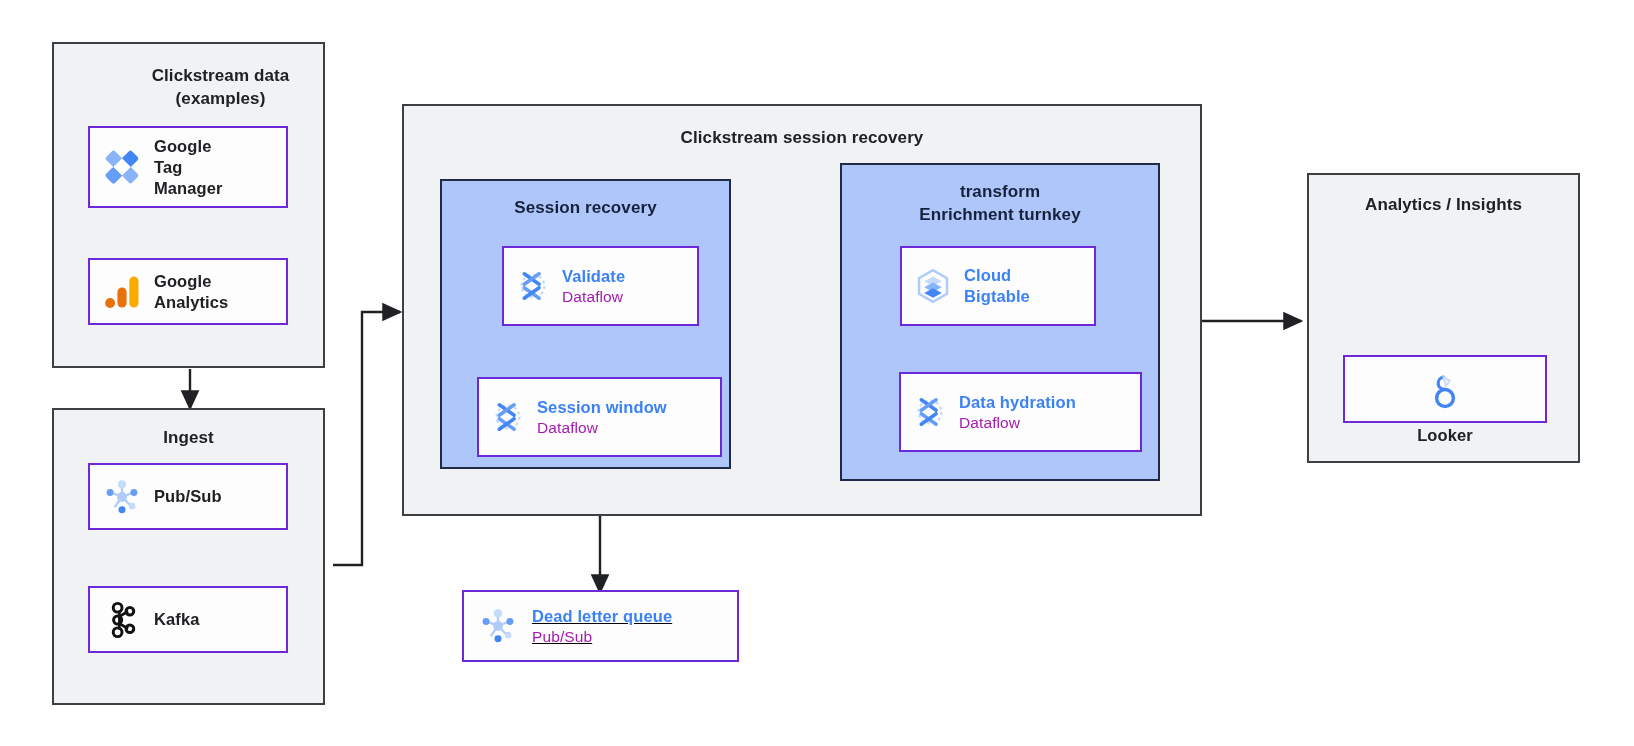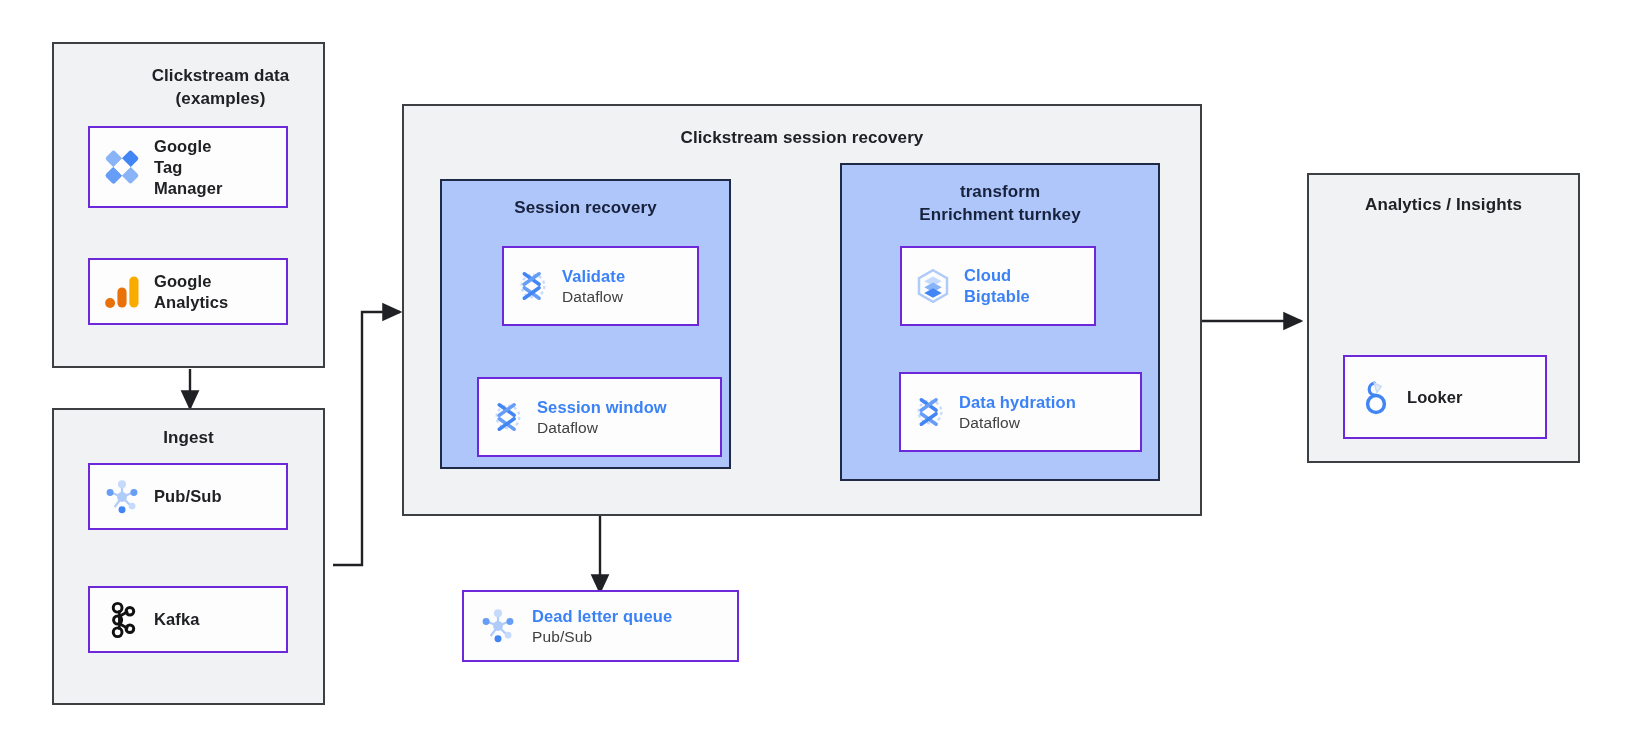--- a/index.html
+++ b/index.html
@@ -13,21 +13,21 @@
         display:flex;align-items:center;}
   .card .ico{flex:0 0 auto;display:flex;align-items:center;justify-content:center;}
   .card .txt{flex:1 1 auto;}
 
   .panel-title{position:absolute;text-align:center;color:#202124;font-weight:700;
                font-size:17px;line-height:23px;letter-spacing:.1px;}
   .group-title{position:absolute;text-align:center;color:#17213c;font-weight:700;
                font-size:17px;line-height:23px;letter-spacing:.1px;}
 
   .lbl-bold{font-weight:700;font-size:16.5px;line-height:21px;color:#3b82f6;letter-spacing:.1px;}
-  .lbl-sub{font-weight:400;font-size:15.5px;line-height:20px;color:#404040;letter-spacing:.1px;}
+  .lbl-sub{font-weight:400;font-size:15.5px;line-height:20px;color:#a21caf;letter-spacing:.1px;}
   .lbl-plain{font-weight:700;font-size:16.5px;line-height:21px;color:#202124;letter-spacing:.1px;}
 
   
   .conn{position:absolute;left:0;top:0;width:1634px;height:746px;overflow:visible;
         pointer-events:none;}
 </style>
 </head>
 <body>
 
 <div id="stage">
@@ -203,21 +203,21 @@
         <path d="M14 26 L31 38" stroke="#669df6" stroke-width="4" stroke-linecap="round" fill="none"></path>
         <path d="M31 26 L14 38" stroke="#4285f4" stroke-width="4" stroke-linecap="round" fill="none"></path>
       </svg>
     </span>
     <span class="txt">
       <div class="lbl-bold">Data hydration</div>
       <div class="lbl-sub">Dataflow</div>
     </span>
   </div>
 
-  <div class="card" style="left:462px;top:590px;width:277px;height:72px;">
+  <div class="card" style="left:462px;top:590px;width:277px;height:72px;text-decoration:underline;">
     <span class="ico" style="width:68px;height:72px;">
       <svg width="44" height="44" viewBox="0 0 48 48" aria-hidden="true">
         <g stroke="#aecbfa" stroke-width="2.4" fill="none">
           <line x1="24" y1="24" x2="24" y2="11"></line>
           <line x1="24" y1="24" x2="12" y2="19"></line>
           <line x1="24" y1="24" x2="36" y2="19"></line>
           <line x1="24" y1="24" x2="16" y2="35"></line>
           <line x1="24" y1="24" x2="33" y2="33"></line>
         </g>
         <circle cx="24" cy="24" r="5.4" fill="#aecbfa"></circle>
@@ -231,21 +231,21 @@
     <span class="txt">
       <div class="lbl-bold">Dead letter queue</div>
       <div class="lbl-sub">Pub/Sub</div>
     </span>
   </div>
 
   <div class="panel" style="left:1307px;top:173px;width:273px;height:290px;"></div>
   <div class="panel-title" style="left:1307px;top:193px;width:273px;">Analytics / Insights</div>
 
 
-  <div class="card" style="left:1343px;top:355px;width:204px;height:84px;">
+  <div class="card" style="left:1343px;top:355px;width:204px;height:68px;flex-direction:column;">
     <span class="ico" style="width:62px;height:68px;">
       <svg width="42" height="42" viewBox="0 0 48 48" aria-hidden="true">
         <circle cx="24" cy="32" r="9.6" fill="none" stroke="#4285f4" stroke-width="4"></circle>
         <path d="M24 22 C14 22 14 10 22 8" fill="none" stroke="#4285f4" stroke-width="3.6" stroke-linecap="round"></path>
         <path d="M22 8 L30 12 L25 19 Z" fill="#e8eaed" stroke="#c6dafc" stroke-width="1.6"></path>
       </svg>
     </span>
     <span class="txt lbl-plain">Looker</span>
   </div>
 

